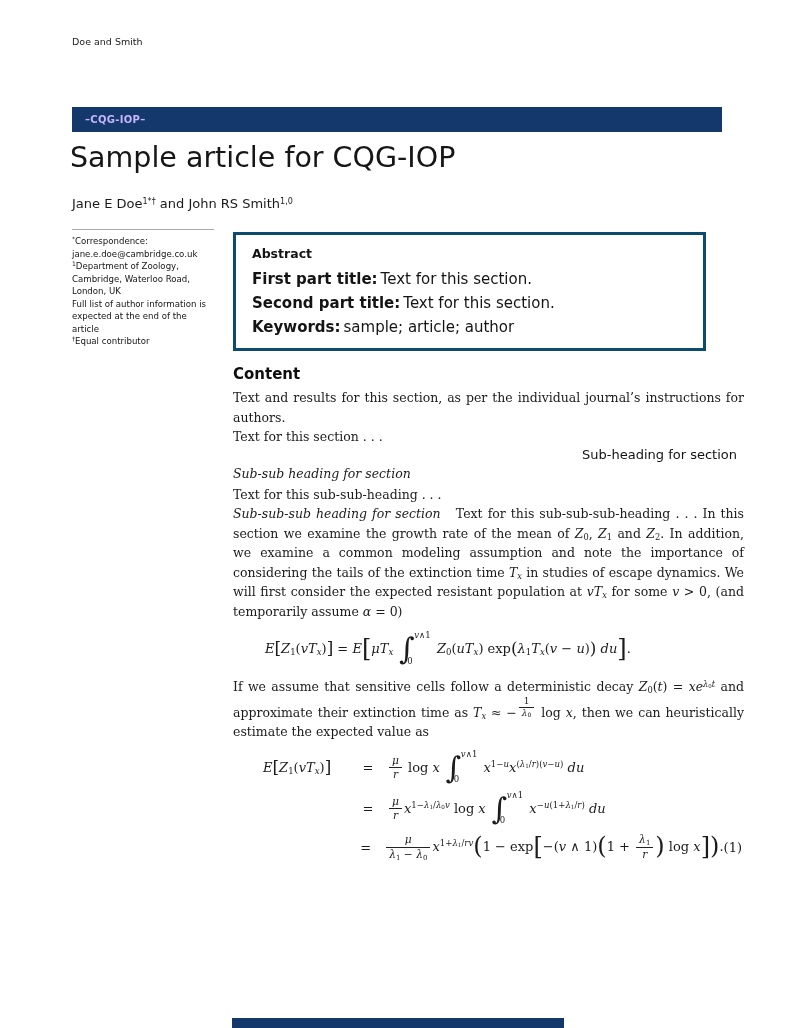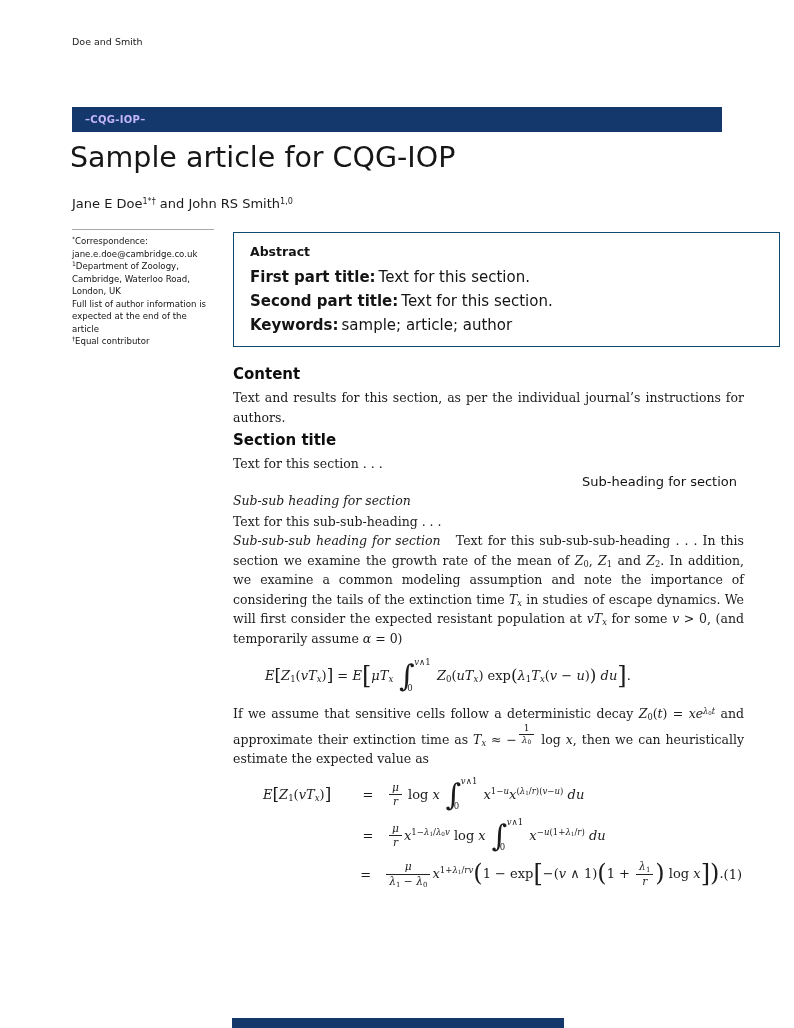--- a/index.html
+++ b/index.html
@@ -15,22 +15,22 @@
   .title { position:absolute; left:70px; top:141px; margin:0; font-weight:400; font-size:28.5px;
            color:#161616; letter-spacing:0; }
 
   .authors { position:absolute; left:72px; top:196px; font-size:13px; color:#1a1a1a; }
   .authors sup { font-size:62%; }
 
   .sidebar { position:absolute; left:72px; top:229px; width:142px; border-top:1px solid #a9a9a9;
              padding-top:5px; font-size:8.6px; line-height:1.46; color:#141414; }
   .sidebar sup { font-size:70%; }
 
-  .abstract-box { position:absolute; left:233px; top:232px; width:547px; box-sizing:border-box;
-                  border:1px solid #0c4a6e; padding:11px 16px 12px; color:#141414; }
+  .abstract-box { position:absolute; left:233px; top:232px; width:473px; box-sizing:border-box;
+                  border:3px solid #0c4a6e; padding:11px 16px 12px; color:#141414; }
   .abstract-heading { font-size:12.5px; font-weight:bold; margin:0 0 9px; }
   .abstract-item { font-size:15px; margin:6px 0 0; }
   .abstract-item b { margin-right:3px; }
 
   .main { position:absolute; left:233px; top:361px; width:511px; color:#1b1b1b; }
   h2.sec { font-size:15px; font-weight:bold; color:#0e0e0e; margin:4px 0 5px; font-family:"DejaVu Sans", sans-serif; }
   h3.subsec { font-size:13px; font-weight:400; color:#111; margin:0 7px 4px; font-family:"DejaVu Sans", sans-serif;text-align:right; }
   h4.subsubsec { font-size:12.5px; font-weight:400; font-style:italic; color:#1b1b1b; margin:0 0 4px;
                  font-family:"DejaVu Serif", serif; }
   p.bodytext { font-family:"DejaVu Serif", serif; font-size:12.5px; line-height:1.56; margin:0; }
@@ -102,21 +102,20 @@
     </p>
     <p class="abstract-item">
       <b>Keywords:</b><span>sample; article; author</span>
     </p>
   </section>
 
   <main class="main">
     <h2 class="sec">Content</h2>
     <p class="bodytext just mb20">Text and results for this section, as per the individual journal’s instructions for authors.</p>
 
-    <h2 class="sec">Section title</h2>
     <p class="bodytext mb15">Text for this section . . .</p>
 
     <h3 class="subsec">Sub-heading for section</h3>
 
     <h4 class="subsubsec">Sub-sub heading for section</h4>
     <p class="bodytext mb12">Text for this sub-sub-heading . . .</p>
 
     <p class="bodytext just"><i>Sub-sub-sub heading for section</i>&nbsp;&nbsp; Text for this sub-sub-sub-heading . . . In this section we examine the growth rate of the mean of <i>Z</i><sub>0</sub>, <i>Z</i><sub>1</sub> and <i>Z</i><sub>2</sub>. In addition, we examine a common modeling assumption and note the importance of considering the tails of the extinction time <i>T<sub>x</sub></i> in studies of escape dynamics. We will first consider the expected resistant population at <i>vT<sub>x</sub></i> for some <i>v</i> &gt; 0, (and temporarily assume <i>α</i> = 0)</p>
 
     <div class="equation"><i>E</i><span class="d1">[</span><i>Z</i><sub>1</sub>(<i>vT<sub>x</sub></i>)<span class="d1">]</span> = <i>E</i><span class="d2">[</span><i>μT<sub>x</sub></i><span class="intg"><span class="sg">∫</span><span class="lt"><i>v</i>∧1</span><span class="lb">0</span></span><i>Z</i><sub>0</sub>(<i>uT<sub>x</sub></i>) exp<span class="d1">(</span><i>λ</i><sub>1</sub><i>T<sub>x</sub></i>(<i>v</i> − <i>u</i>)<span class="d1">)</span> <i>du</i><span class="d2">]</span>.</div>

